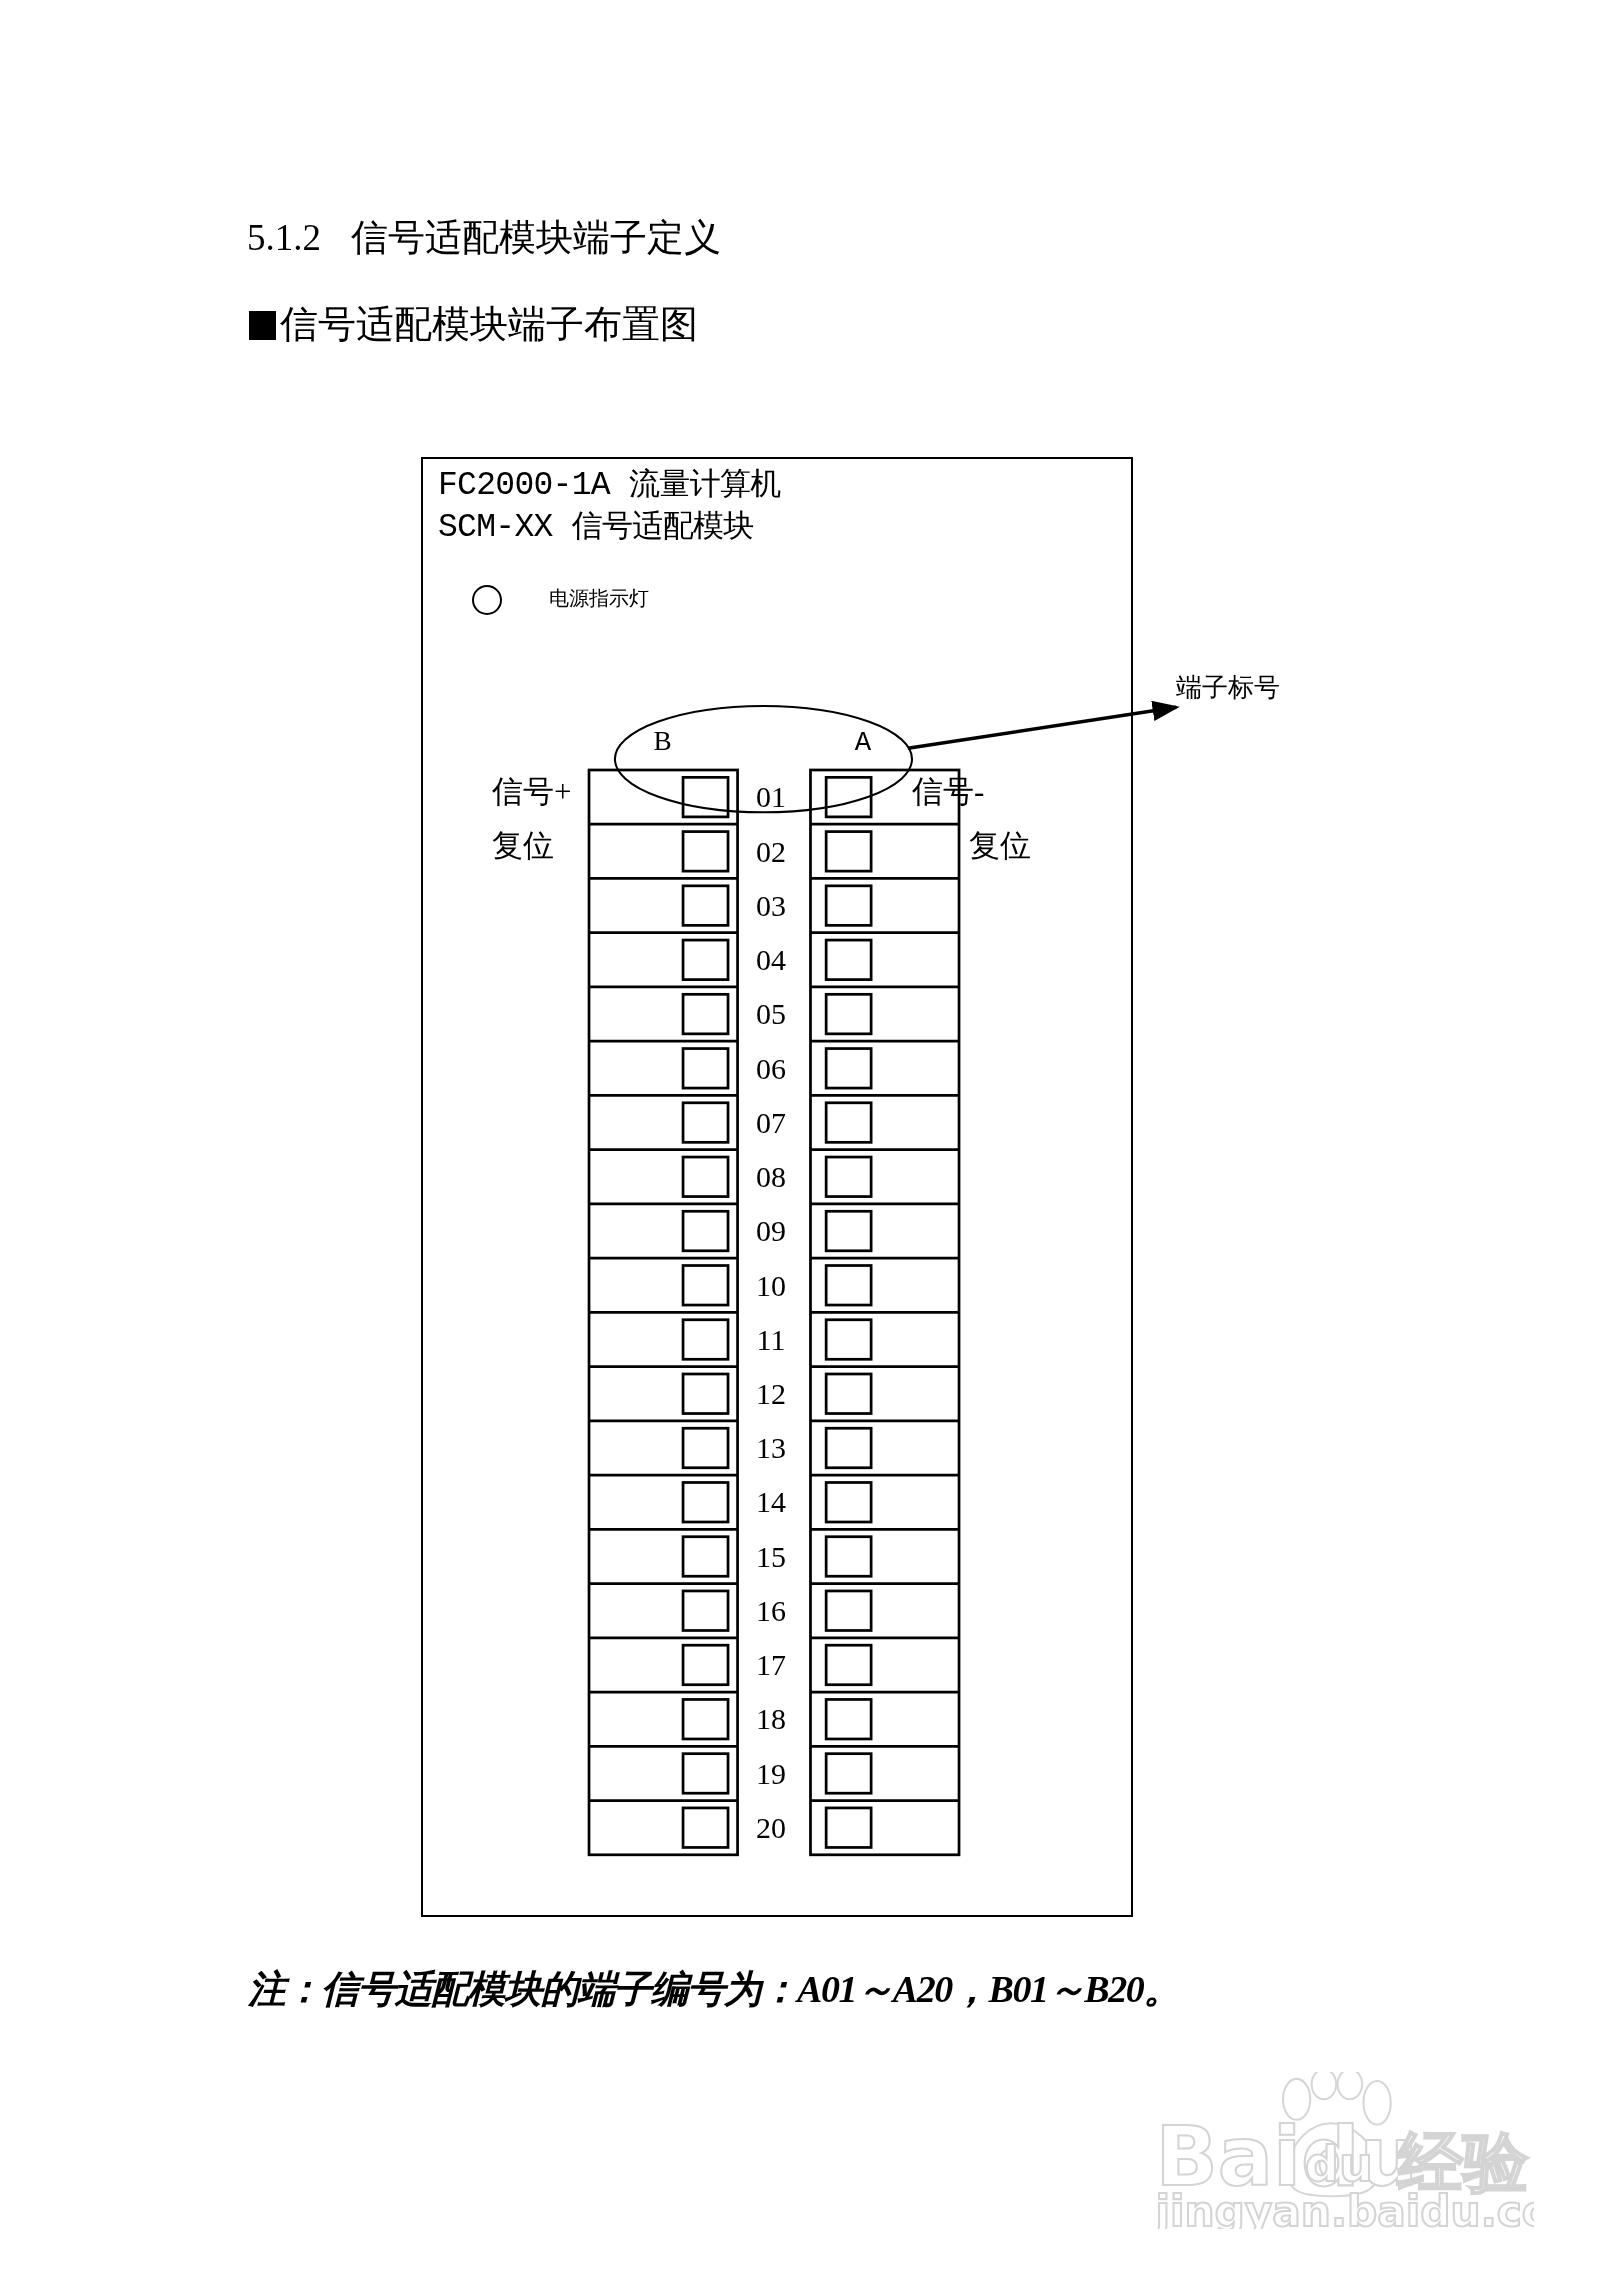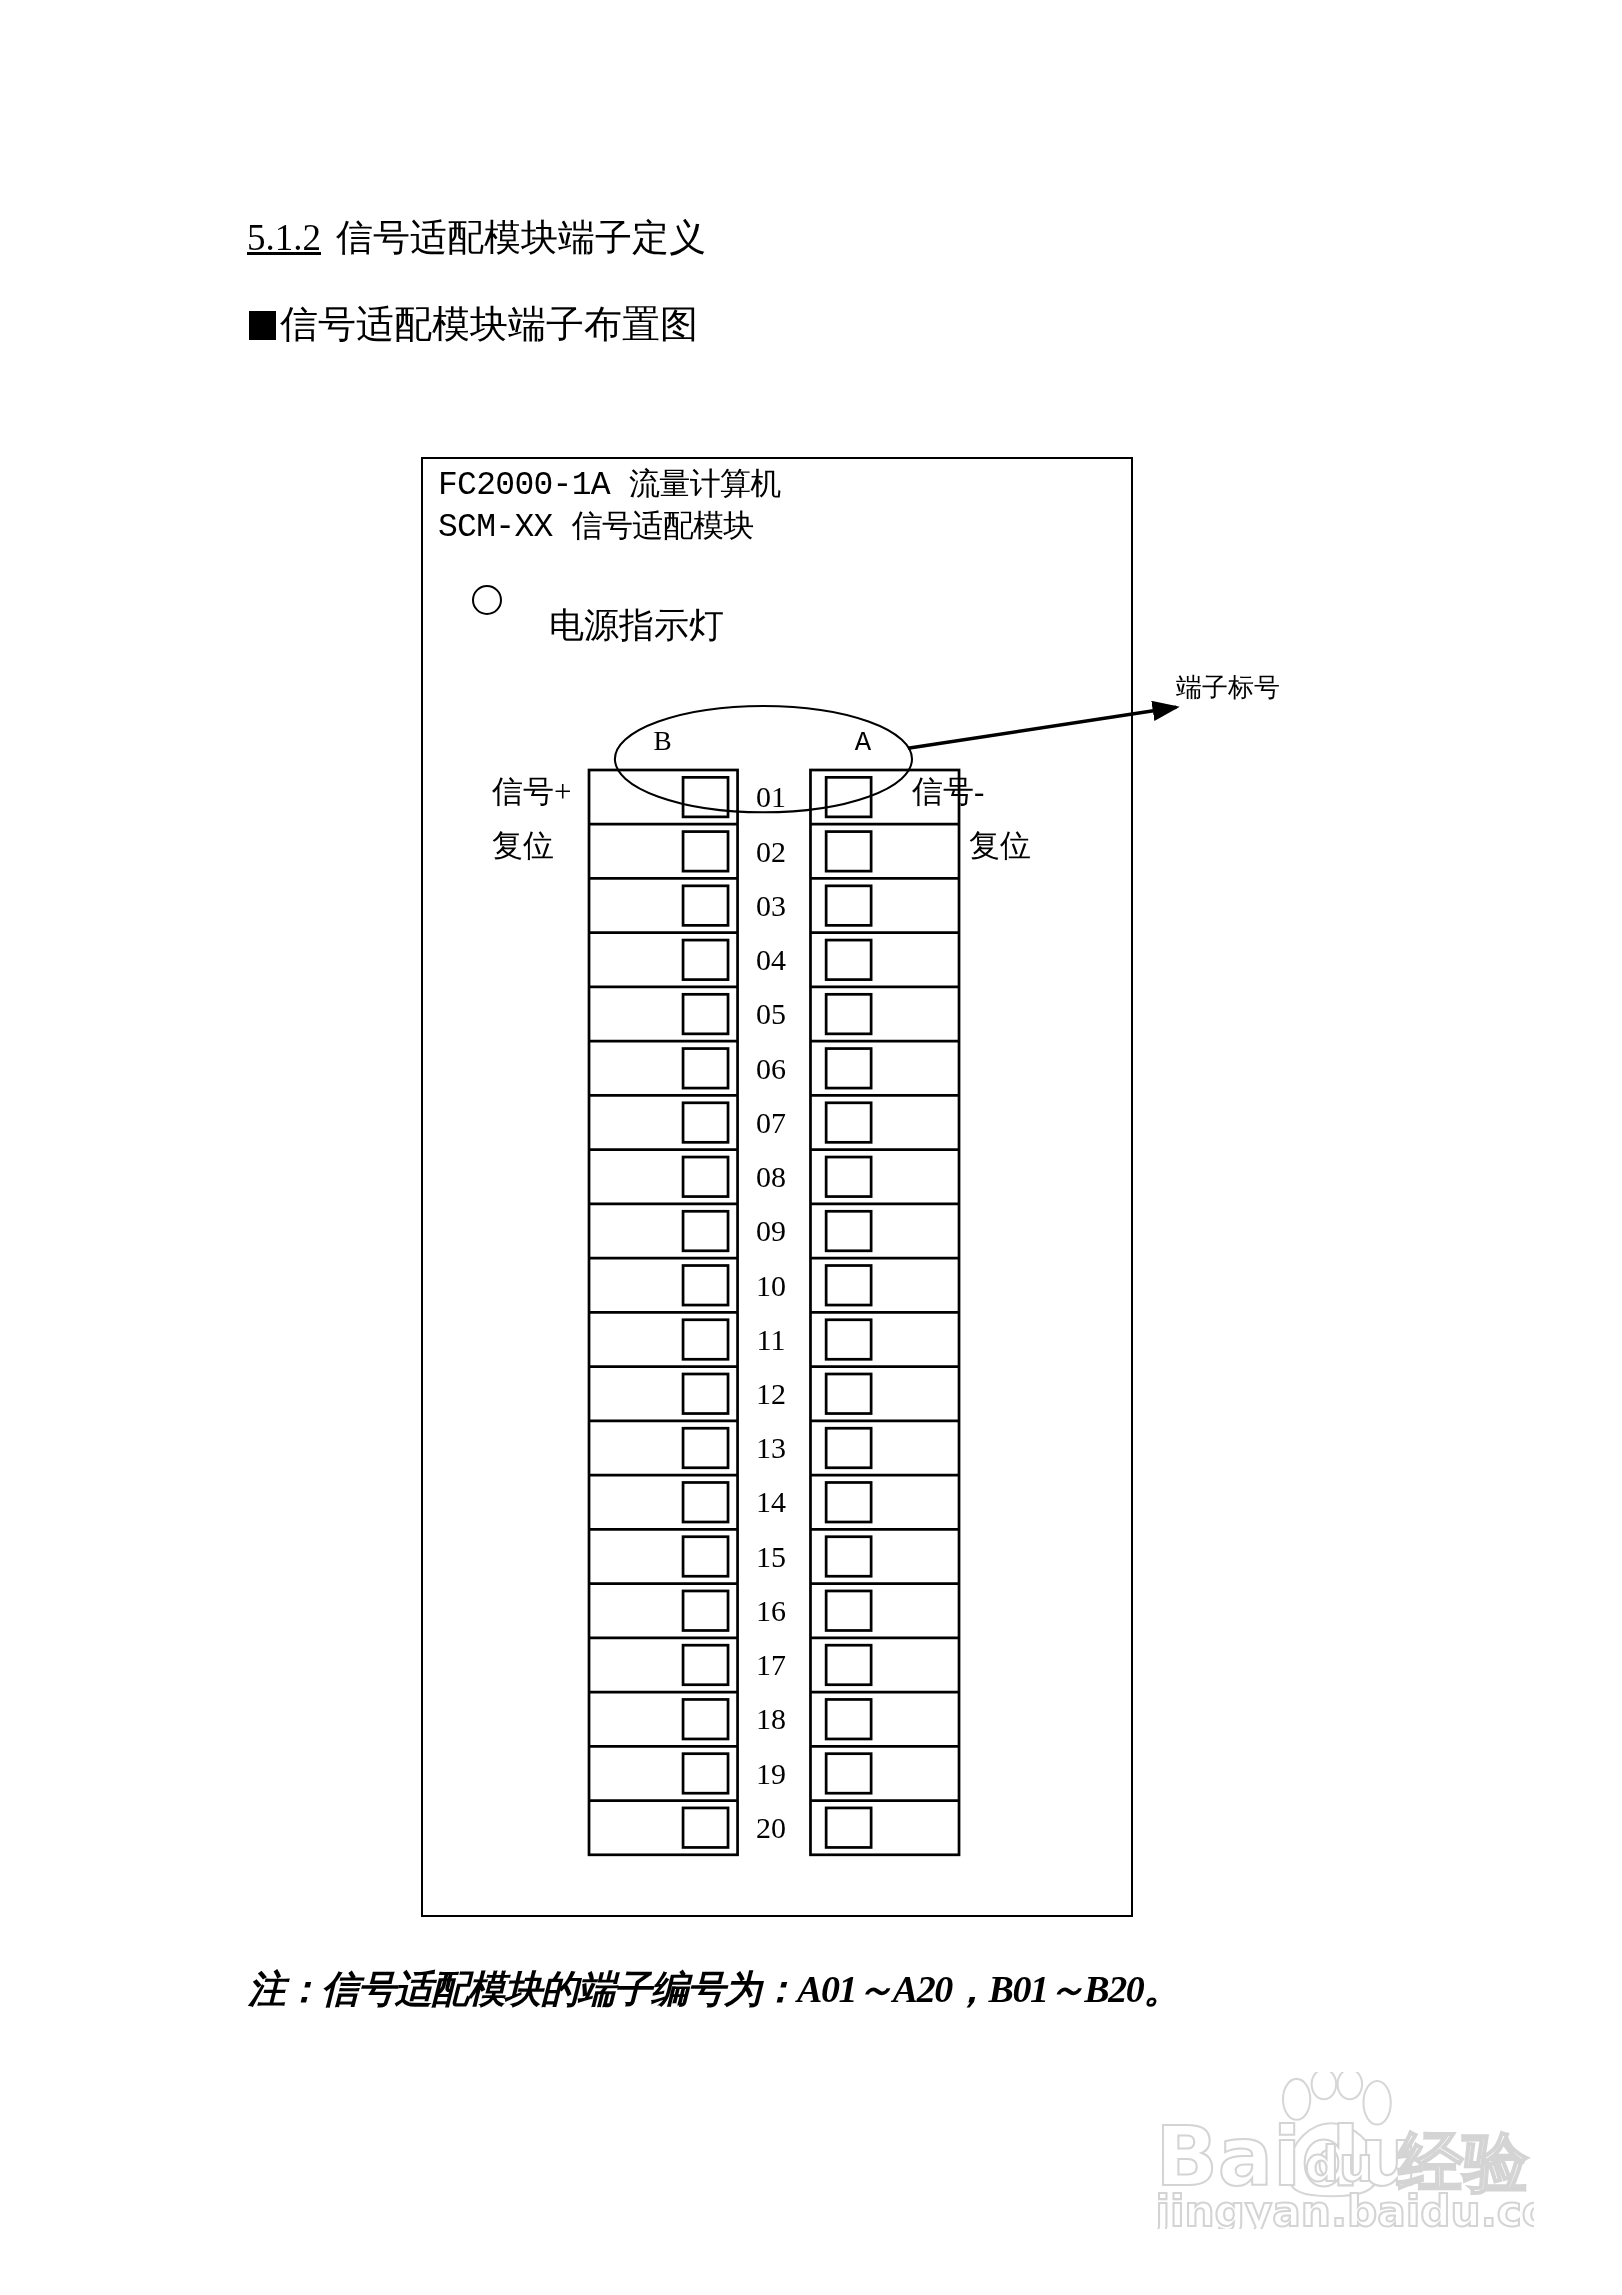--- a/index.html
+++ b/index.html
@@ -1,29 +1,29 @@
 <!DOCTYPE html>
 <html style="font-size:11px"><head>
 <meta charset="utf-8">
 <style>
   html, body { margin:0; padding:0; background:#ffffff; }
   body { width:1623px; height:2295px; position:relative; overflow:hidden; color:#000; }
   .abs { position:absolute; white-space:nowrap; }
   .serif { font-family:"Liberation Serif","DejaVu Serif",serif; }
   .mono { font-family:"Liberation Mono","DejaVu Sans Mono",monospace; }
   #section-heading { left:247px; top:214px; font-size:37px; line-height:48px; }
-  #section-heading .num { margin-right:15px;text-decoration:underline; }
+  #section-heading .num { margin-right:30px; }
   #subheading { left:249px; top:300px; font-size:38px; line-height:48px;text-align:right; }
   #subheading .bullet { display:inline-block; width:27px; height:29px; background:#000; margin-right:4.1px; vertical-align:-2.7px; }
   #module-box { left:421px; top:457px; width:712px; height:1460px; border:2.7px solid #000; box-sizing:border-box; }
   #device-title-1 { left:438px; top:465px; font-size:33px; line-height:38px; letter-spacing:-0.7px; }
   #device-title-2 { left:438px; top:507px; font-size:33px; line-height:38px; letter-spacing:-0.7px; }
   #device-title-1 .cn, #device-title-2 .cn { font-family:"Liberation Serif","DejaVu Serif",serif; font-size:31px; }
   #power-indicator { left:472px; top:585px; width:30px; height:30px; border:2px solid #000; border-radius:50%; box-sizing:border-box; }
-  #power-label { left:549px; top:581px; font-size:35px; line-height:34px;margin-top:28px; }
+  #power-label { left:549px; top:581px; font-size:20px; line-height:34px; }
   #terminal-label { left:1176px; top:671px; font-size:26px; line-height:33px; }
   .side-label { font-size:31px; line-height:38px; }
   #diagram { position:absolute; left:0; top:0; }
   #note { left:248px; top:1967px; font-size:38px; line-height:45px; font-weight:bold; font-style:italic; letter-spacing:-1.4px; font-family:"Liberation Serif","DejaVu Serif",serif;text-align:right; }
   #watermark { left:1152px; top:2072px; width:382px; height:157px; }
   .wm-text { font-family:"DejaVu Sans","Liberation Sans",sans-serif; font-weight:bold; fill:#ffffff; stroke:#d4d4d4; stroke-width:3; }
 </style>
 </head>
 <body>
 

